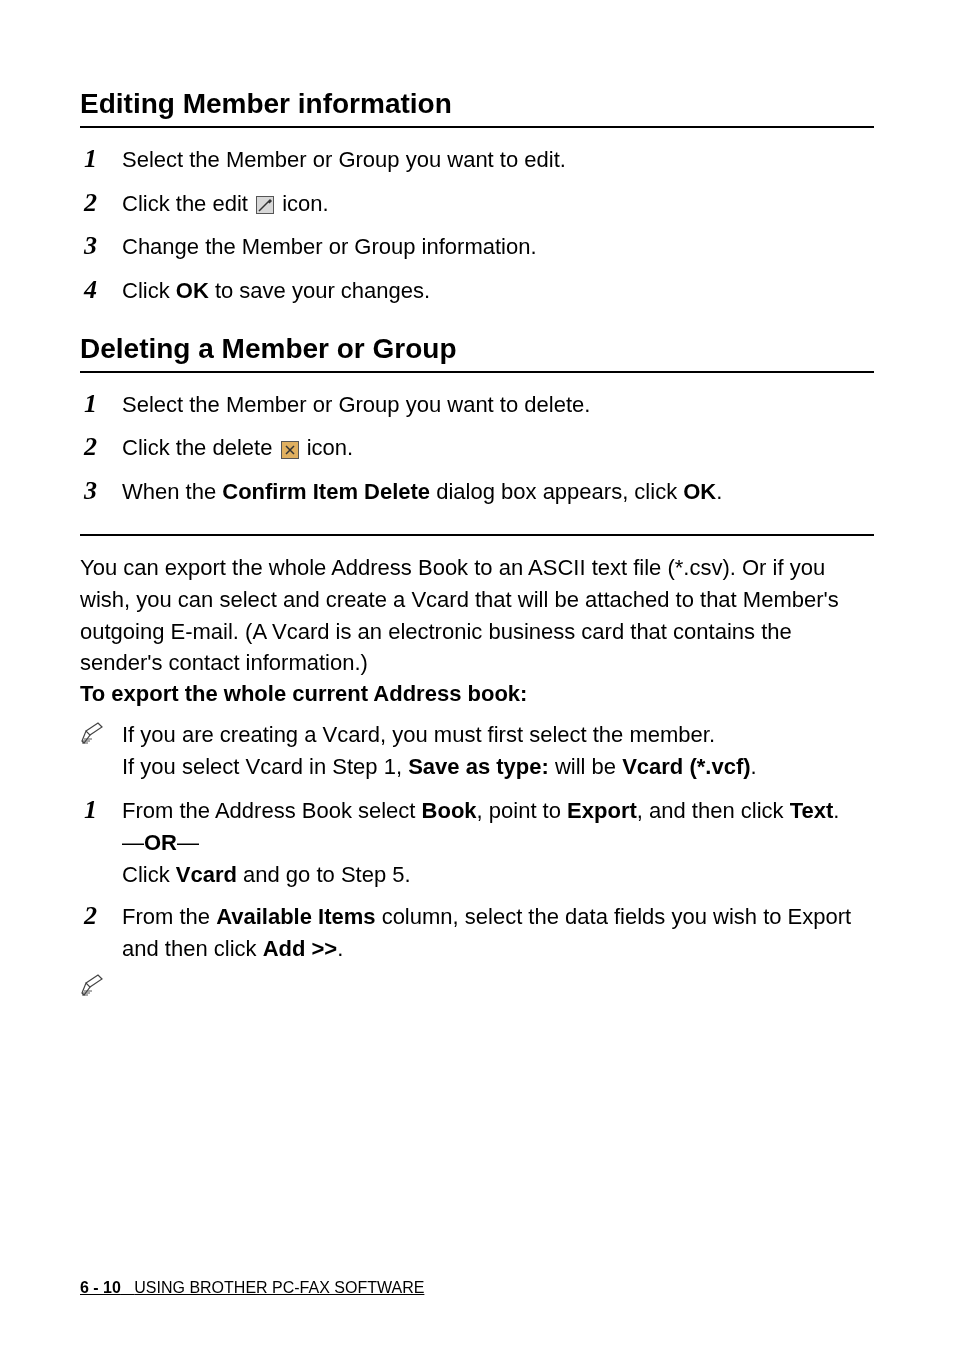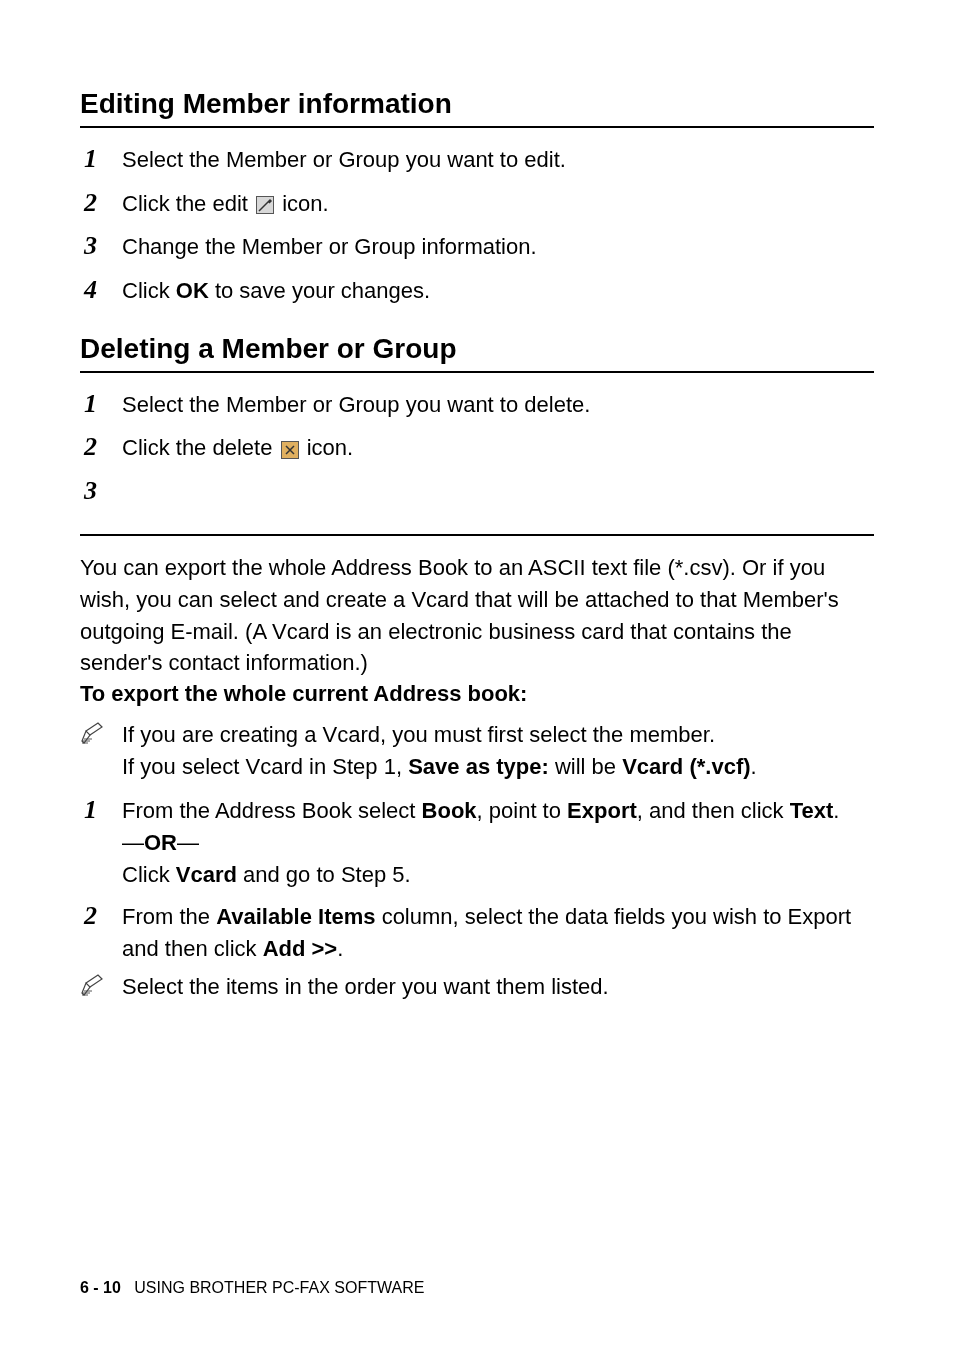--- a/index.html
+++ b/index.html
@@ -84,20 +84,21 @@
   .pencil-note-icon {
     width: 28px;
     height: 24px;
   }
   .section-block { margin-bottom: 24px; }
   .footer {
     position: absolute;
     bottom: 55px;
     left: 80px;
     font-size: 16px;
+    text-decoration: underline;
   }
   .footer .pgnum { font-weight: bold; }
   b, .bold { font-weight: bold; }
 </style>
 </head>
 <body>
 
 <div class="section-block">
   <div class="section-heading">Editing Member information</div>
   <hr class="rule">
@@ -134,20 +135,21 @@
       </div>
       <div class="step-row">
         <div class="step-num">2</div>
         <div class="step-text">Click the delete <svg class="inline-icon delete-icon-svg" viewBox="0 0 18 18">
             <rect x="0.5" y="0.5" width="17" height="17"></rect>
             <path class="x" d="M5 5 L13 13 M13 5 L5 13"></path>
           </svg> icon.</div>
       </div>
       <div class="step-row">
         <div class="step-num">3</div>
+        <div class="step-text">When the <b>Confirm Item Delete</b> dialog box appears, click <b>OK</b>.</div>
       </div>
     </div>
 </div>
 
 <div class="section-block">
   <hr class="rule">
   <div class="body-para">You can export the whole Address Book to an ASCII text file (*.csv). Or if you wish, you can select and create a Vcard that will be attached to that Member's outgoing E-mail. (A Vcard is an electronic business card that contains the sender's contact information.)</div>
   <div class="sub-heading">To export the whole current Address book:</div>
 
   <div class="note-row">
@@ -176,19 +178,18 @@
     </div>
 
   <div class="note-row" style="margin-top:6px;">
     <div class="note-icon-col">
       <svg class="pencil-note-icon" viewBox="0 0 28 24">
         <path d="M2 20 L6 10 L10 14 L4 22 Z" fill="none" stroke="#444" stroke-width="1.2"></path>
         <path d="M6 10 L18 2 L22 6 L10 14" fill="none" stroke="#444" stroke-width="1.2"></path>
         <path d="M2 22 L8 22 M2 20 L10 20 M4 18 L12 18" stroke="#444" stroke-width="0.9"></path>
       </svg>
     </div>
-    <div class="note-text">Select the items in the order you want them listed.</div>
   </div>
 </div>
 
 <div class="footer">
   <span class="pgnum">6 - 10</span>&nbsp;&nbsp;&nbsp;<span>USING BROTHER PC-FAX SOFTWARE</span>
 </div>
 
 </body></html>

